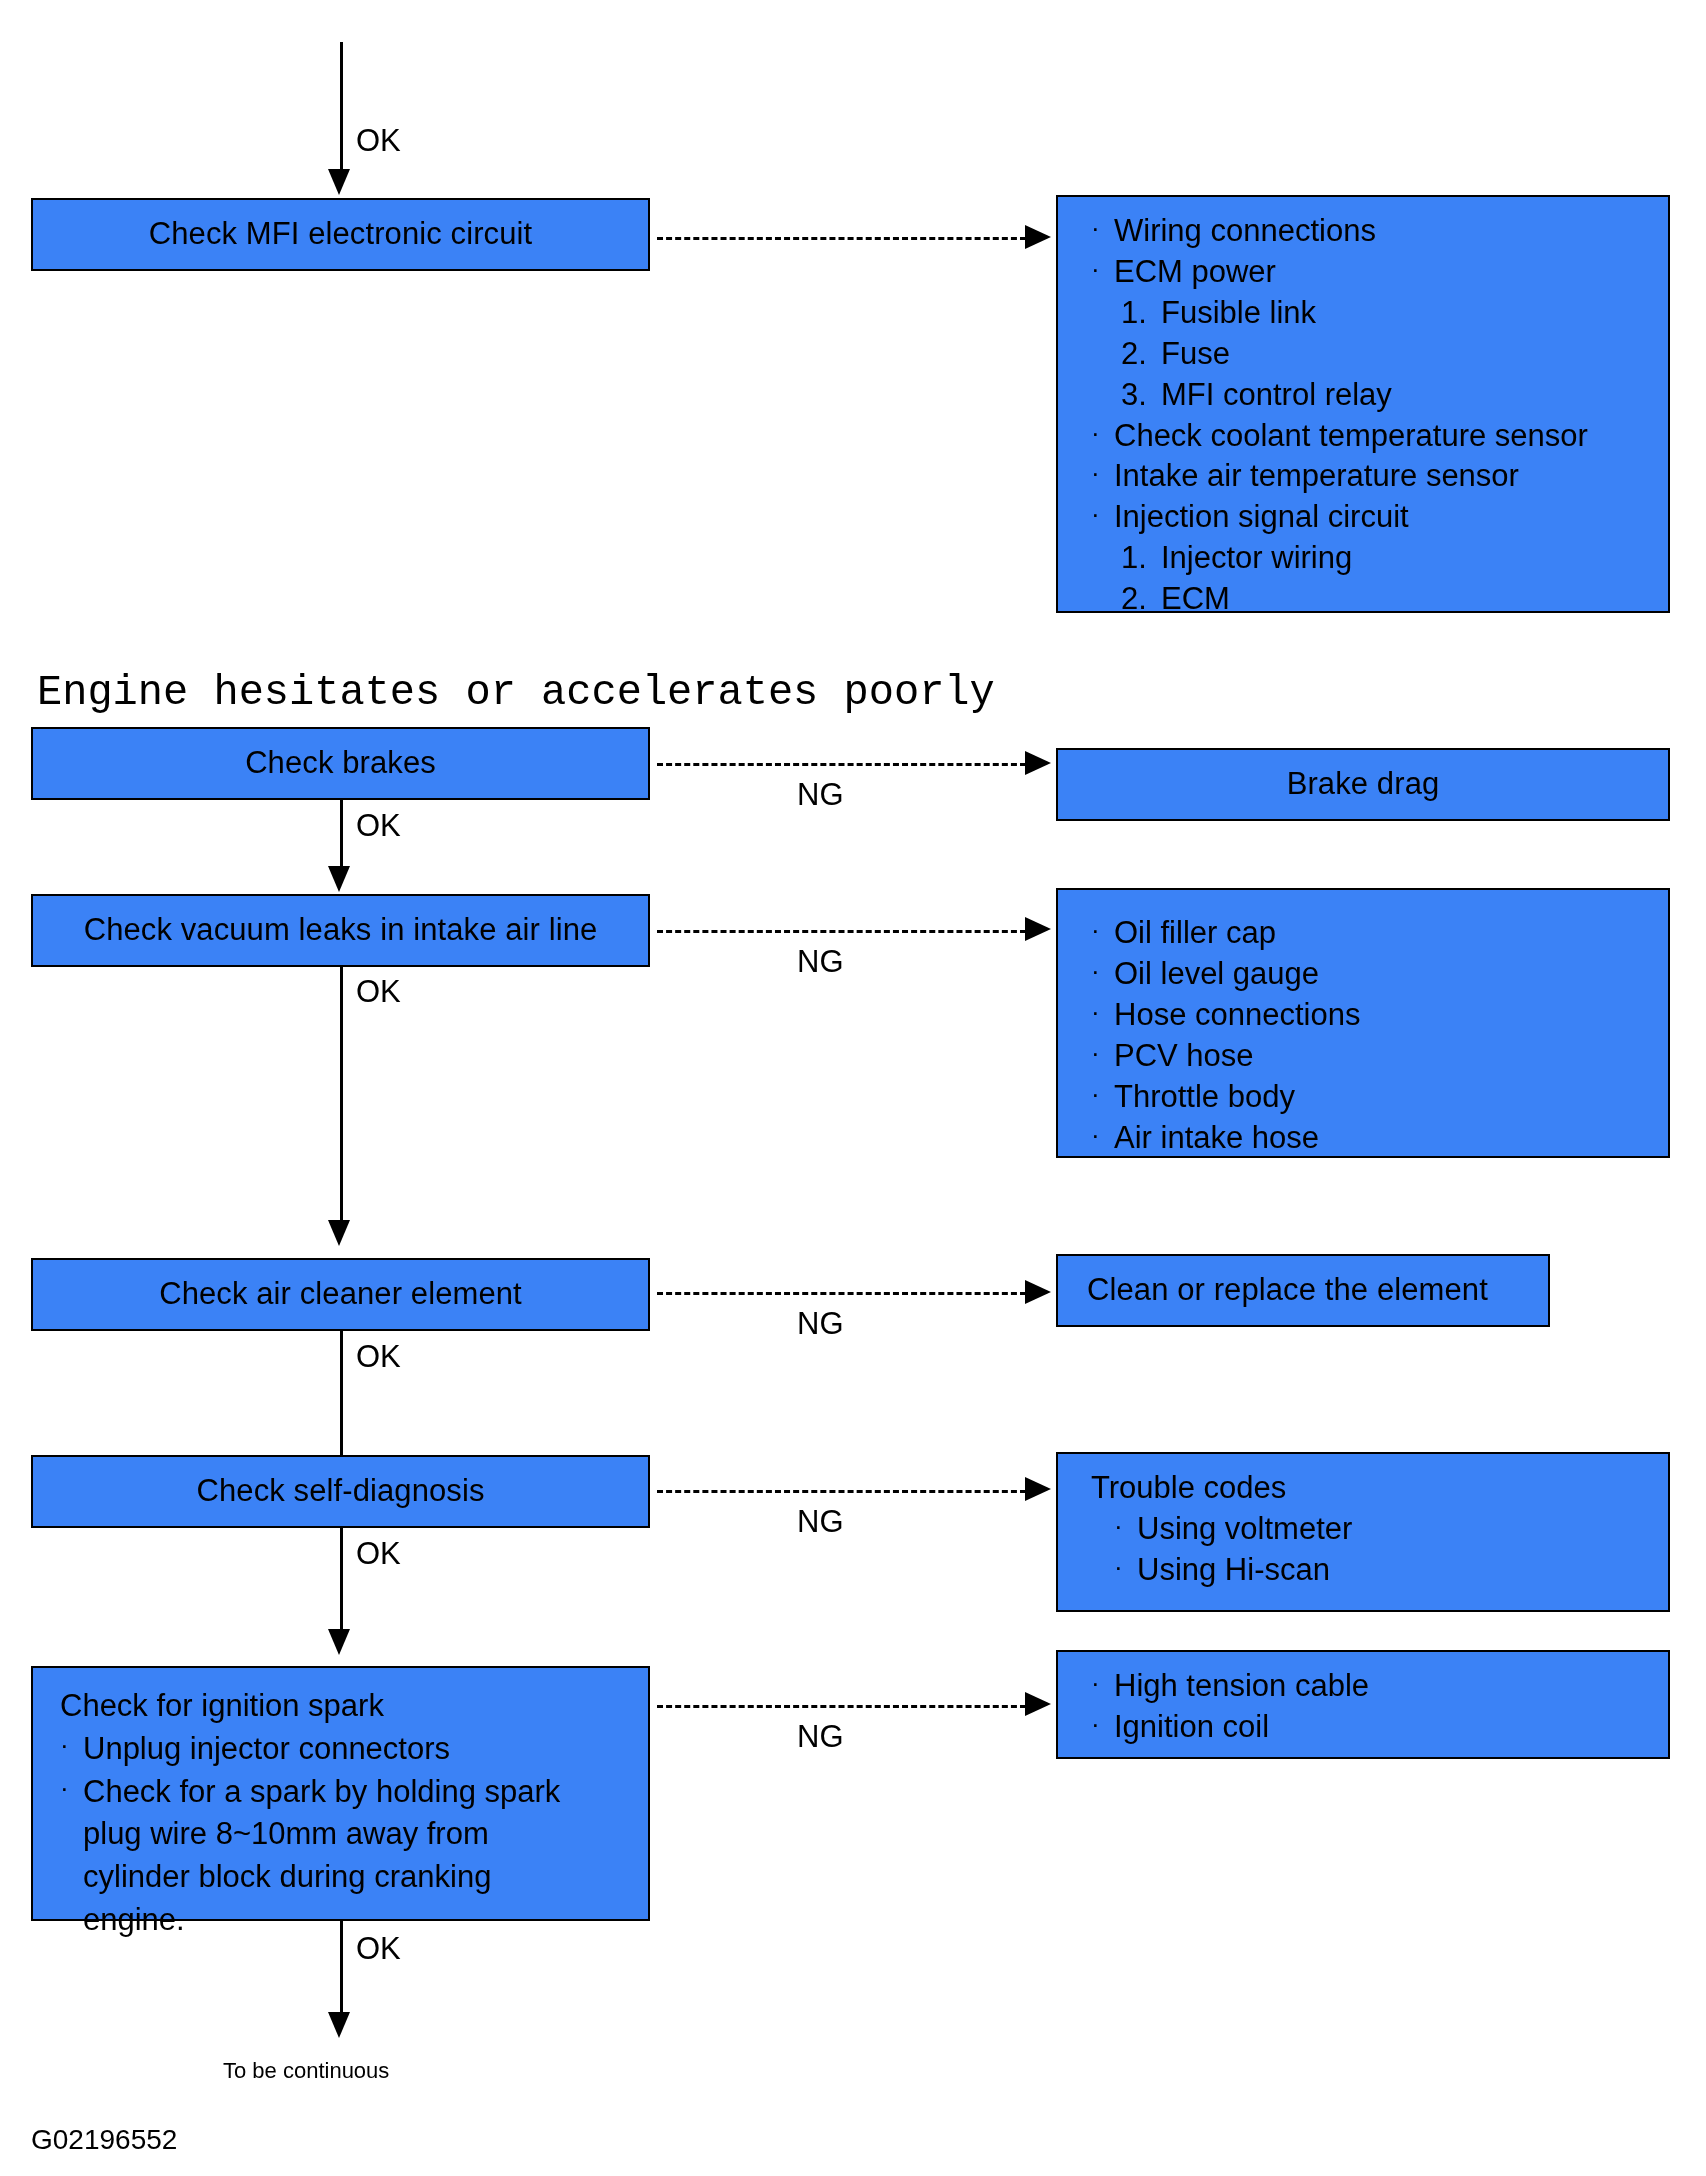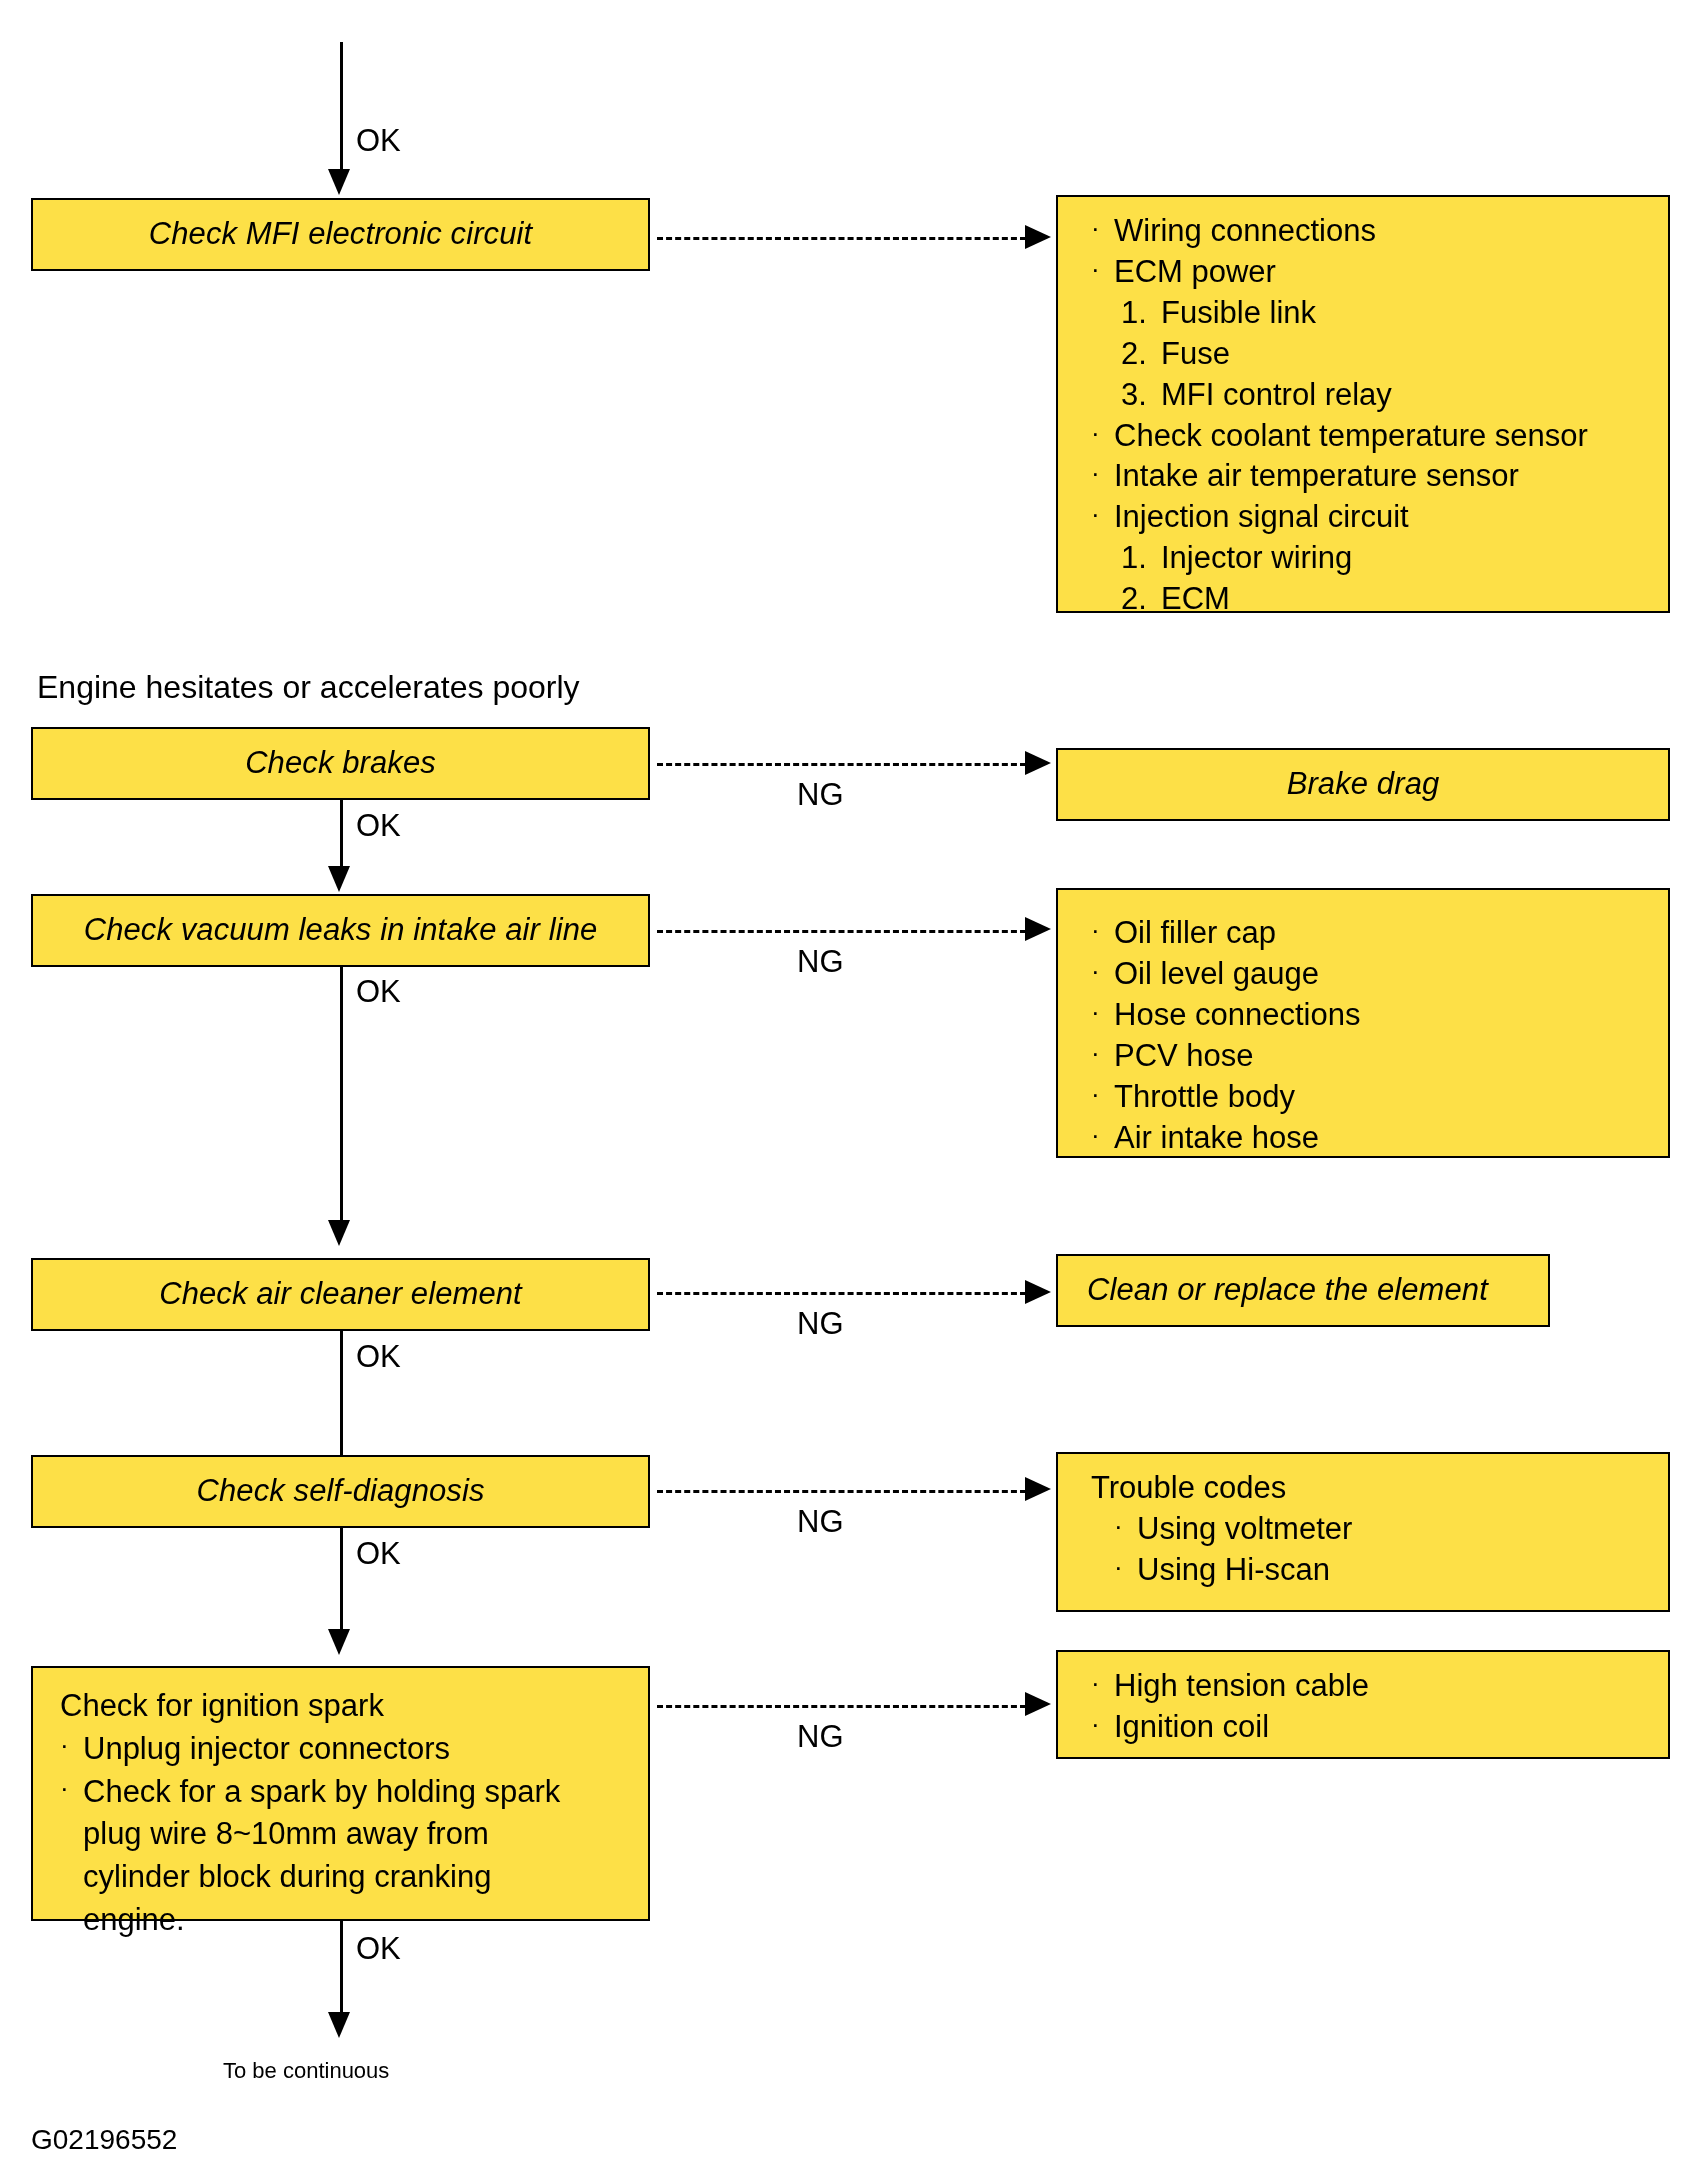--- a/index.html
+++ b/index.html
@@ -1,31 +1,31 @@
 <!DOCTYPE html>
 <html style="font-size:14px"><head>
 <meta charset="utf-8">
 <style>
   html,body{margin:0;padding:0;background:#ffffff;}
   body{font-family:"Liberation Sans", sans-serif;color:#000;}
   #page{position:relative;width:1706px;height:2176px;background:#fff;overflow:hidden;}
 
-  .box{position:absolute;border:2.6px solid #000;background:#fde047;box-sizing:border-box;font-style:italic;}
+  .box{position:absolute;border:2.6px solid #000;background:#3b82f6;box-sizing:border-box;}
   .box-center{display:flex;align-items:center;justify-content:center;}
   .box-label{font-size:31px;line-height:1.25;letter-spacing:0.1px;}
 
   .list{position:absolute;box-sizing:border-box;}
   .li{display:flex;align-items:flex-start;font-size:31px;line-height:1.32;white-space:nowrap;}
   .li .bul{width:23px;flex:0 0 23px;text-align:left;font-size:26px;line-height:1.32;}
   .li .num{width:40px;flex:0 0 40px;text-align:left;}
   .li .txt{}
   .li.plain{padding-left:0;}
   .li.lvl2{padding-left:30px;}
 
-  .section-title{position:absolute;font-size:32px;white-space:nowrap;}
+  .section-title{position:absolute;font-size:42px;white-space:nowrap;font-family:Liberation Mono, monospace;}
   .edge-label{position:absolute;font-size:31px;white-space:nowrap;}
   .footer-code{position:absolute;font-size:28px;white-space:nowrap;}
   .tail-label{position:absolute;font-size:22px;white-space:nowrap;}
 
   .vline{position:absolute;width:2.6px;background:#000;}
   .arrowhead-down{position:absolute;width:0;height:0;border-left:11.4px solid transparent;border-right:11.4px solid transparent;border-top:26px solid #000;}
   .arrowhead-right{position:absolute;width:0;height:0;border-top:12.3px solid transparent;border-bottom:12.3px solid transparent;border-left:26px solid #000;}
   .dashline{position:absolute;height:0;border-top:3.5px dashed #000;}
 
   .wrapbox{position:absolute;box-sizing:border-box;font-size:31px;line-height:1.38;}

